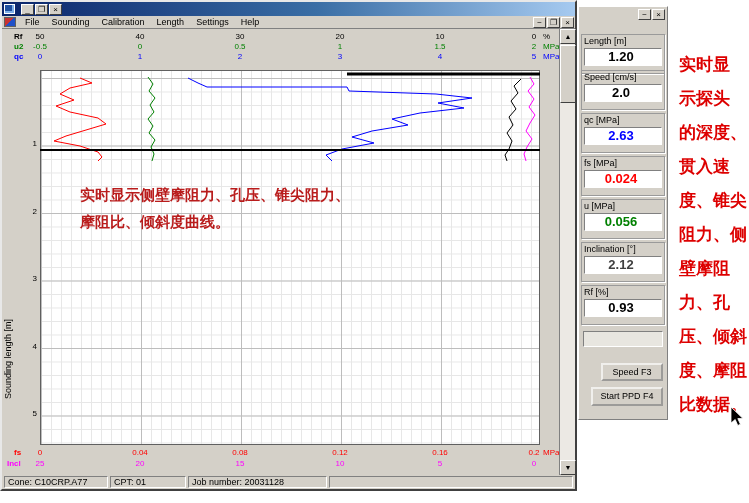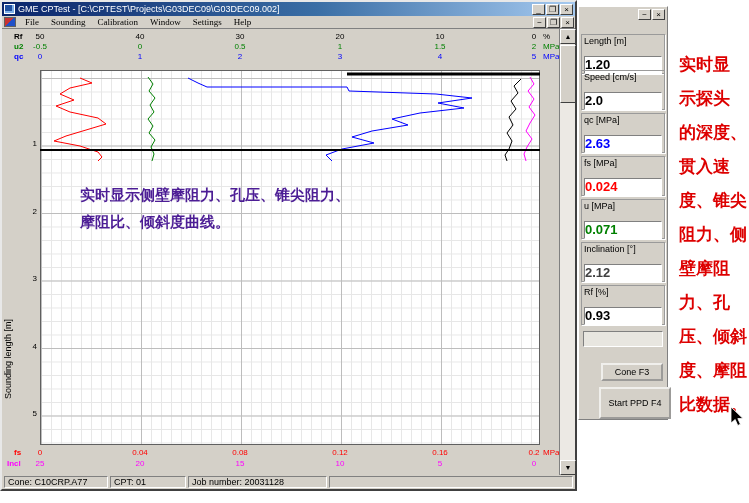--- a/index.html
+++ b/index.html
@@ -19,21 +19,21 @@
     font-size:8px; line-height:9px; text-align:center; margin-left:1px; }
   .app-icon { width:11px; height:10px; background:#2050a0; border:1px solid #fff;
     box-shadow:inset -2px -2px 0 #7fb0e8; margin-right:3px; flex:0 0 auto; }
   .menubar { position:absolute; left:0; top:14px; width:100%; height:13px;
     background:#d4d0c8; display:flex; align-items:center; font-size:9px;
     border-bottom:1px solid #808080; padding:0 1px; }
   .child-icon { width:12px; height:10px; flex:0 0 auto;
     background:linear-gradient(135deg,#c83232 0 45%,#2050c8 45% 100%);
     border:1px solid #606060; margin:0 3px 0 1px; }
   .menu-item { padding:0 6px; }
-  #menu-items { flex:1; display:flex;font-family:Liberation Serif, serif; }
+  #menu-items { flex:1; display:flex; }
 
   
   .client { position:absolute; left:0; top:27px; width:573px; height:446px; background:#d4d0c8; }
   .axis-row { position:absolute; left:0; width:573px; height:10px; font-size:8px; }
   .axis-label { position:absolute; top:0; left:12px; font-weight:bold; }
   .tick { position:absolute; top:0; width:40px; text-align:center; }
   .unit { position:absolute; top:0; left:541px; }
   .plot-canvas { position:absolute; left:38px; top:41px; width:500px; height:375px;
     background-color:#ffffff;
     background-image:
@@ -42,21 +42,21 @@
       linear-gradient(to right,#e7e7e7 1px,transparent 1px),
       linear-gradient(to bottom,#e7e7e7 1px,transparent 1px);
     background-size:100px 100%,100% 67.5px,10px 100%,100% 13.5px;
     background-position:0 0,0 7px,0 0,0 7px;
     border:1px solid #606060; }
   #curves-svg { position:absolute; left:38px; top:41px; width:500px; height:375px; }
   #depth-labels .depth-tick { position:absolute; left:20px; width:15px; text-align:right; font-size:8px; }
   .y-axis-title { position:absolute; left:1px; top:140px; height:230px; font-size:9px;
     writing-mode:vertical-rl; transform:rotate(180deg); color:#000; }
   .plot-note { position:absolute; left:78px; top:152px; width:392px;
-    color:#4c1d95; font-weight:bold; font-size:15px; line-height:27px; white-space:pre-line; }
+    color:#b91c1c; font-weight:bold; font-size:15px; line-height:27px; white-space:pre-line; }
 
   
   .vscroll { position:absolute; left:557px; top:0; width:16px; height:446px; background:#ece9e4; border-left:1px solid #808080; }
   .sbtn { position:absolute; left:0; width:16px; height:15px; background:#d4d0c8;
     border:1px solid; border-color:#fff #404040 #404040 #fff; font-size:7px; text-align:center; line-height:13px; }
   .sbtn.up { top:0; } .sbtn.down { bottom:0; }
   .sthumb { position:absolute; left:0; top:16px; width:16px; height:58px; background:#d4d0c8;
     border:1px solid; border-color:#fff #404040 #404040 #fff; }
 
   
@@ -65,57 +65,56 @@
   .scell { border:1px solid; border-color:#808080 #fff #fff #808080; padding:0 3px; line-height:10px; }
   .scell.c1 { width:104px; } .scell.c2 { width:76px; } .scell.c3 { width:139px; } .scell.c4 { flex:1; }
 
   
   .side-panel { position:absolute; left:578px; top:6px; width:90px; height:414px;
     background:#d4d0c8; border:1px solid; border-color:#fff #808080 #808080 #fff; }
   .panel-btns { position:absolute; top:2px; right:2px; display:flex; }
   .rgroup { position:absolute; left:2px; width:84px; height:40px;
     border:1px solid #9a9a9a; box-shadow:1px 1px 0 #ffffff; padding:1px 2px; }
   .rlabel { font-size:9px; line-height:10px; color:#000; }
-  .rvalue { margin-top:10px; height:18px; background:#fff;
+  .rvalue { margin-top:2px; height:18px; background:#fff;
     border:1px solid; border-color:#808080 #fff #fff #808080;
-    font-size:13px; font-weight:bold; text-align:left; line-height:16px; padding-right:4px; }
+    font-size:13px; font-weight:bold; text-align:center; line-height:16px; padding-right:4px; }
   .blank-box { position:absolute; left:4px; top:324px; width:80px; height:16px; background:#e8e6e0;
     border:1px solid; border-color:#808080 #fff #fff #808080; }
   .pbtn { position:absolute; background:#d4d0c8; border:2px outset #f0efec;
     font-size:9px; text-align:center; }
   .pbtn.stop { left:22px; top:356px; width:62px; height:18px; line-height:14px; }
-  .pbtn.start { left:20px; top:380px; width:72px; height:32px; line-height:15px; }
+  .pbtn.start { left:12px; top:380px; width:72px; height:19px; line-height:15px; }
 
   
   .side-note { position:absolute; left:679px; top:48px; width:70px;
     color:#dd0000; font-weight:bold; font-size:17px; line-height:34px; white-space:pre-line; }
   .cursor-icon { position:absolute; left:729px; top:406px; }
 </style>
 </head>
 <body>
 
 <div class="app-window">
 
   <div class="titlebar">
     <span class="app-icon"></span>
-    <span class="title-text">GME CPTest - [C:\CPTEST\Projects\G03DEC09\G03DEC09.002]</span>
     <span class="tb-btns">
       <span class="tbtn">_</span>
       <span class="tbtn">❐</span>
       <span class="tbtn">×</span>
     </span>
   </div>
 
   <div class="menubar">
     <span class="child-icon"></span>
     <span id="menu-items">
         <span class="menu-item">File</span>
         <span class="menu-item">Sounding</span>
         <span class="menu-item">Calibration</span>
-        <span class="menu-item">Window</span>
+        <span class="menu-item">Length</span>
         <span class="menu-item">Settings</span>
         <span class="menu-item">Help</span>
       </span>
     <span class="tb-btns">
       <span class="tbtn">−</span>
       <span class="tbtn">❐</span>
       <span class="tbtn">×</span>
     </span>
   </div>
 
@@ -202,33 +201,33 @@
       <div class="rgroup" style="top: 106px;">
         <div class="rlabel">qc  [MPa]</div>
         <div class="rvalue" style="color: rgb(0, 0, 255);">2.63</div>
       </div>
       <div class="rgroup" style="top: 149px;">
         <div class="rlabel">fs  [MPa]</div>
         <div class="rvalue" style="color: rgb(255, 0, 0);">0.024</div>
       </div>
       <div class="rgroup" style="top: 192px;">
         <div class="rlabel">u  [MPa]</div>
-        <div class="rvalue" style="color: rgb(0, 128, 0);">0.071</div>
+        <div class="rvalue" style="color: rgb(0, 128, 0);">0.056</div>
       </div>
       <div class="rgroup" style="top: 235px;">
         <div class="rlabel">Inclination [°]</div>
         <div class="rvalue" style="color: #404040;">2.12</div>
       </div>
       <div class="rgroup" style="top: 278px;">
         <div class="rlabel">Rf [%]</div>
         <div class="rvalue" style="color: rgb(0, 0, 0);">0.93</div>
       </div>
     </div>
   <div class="blank-box"></div>
-  <button class="pbtn stop">Cone F3</button>
+  <button class="pbtn stop">Speed F3</button>
   <button class="pbtn start">Start PPD F4</button>
 </div>
 
 <div class="side-note">实时显
 示探头
 的深度、
 贯入速
 度、锥尖
 阻力、侧
 壁摩阻

